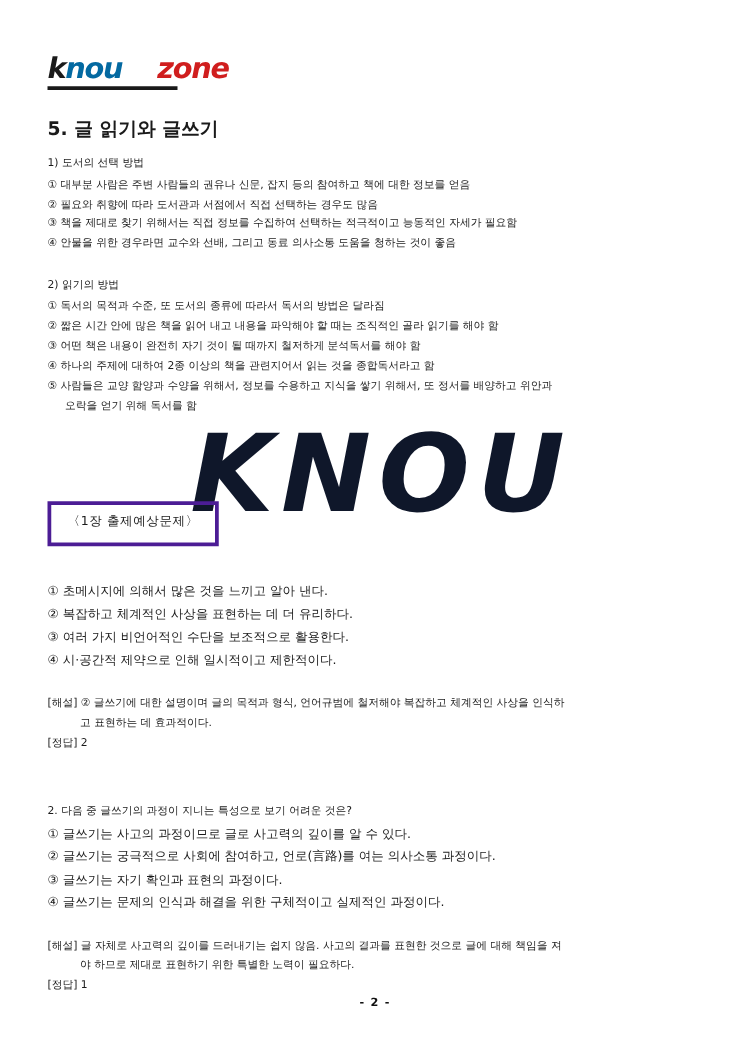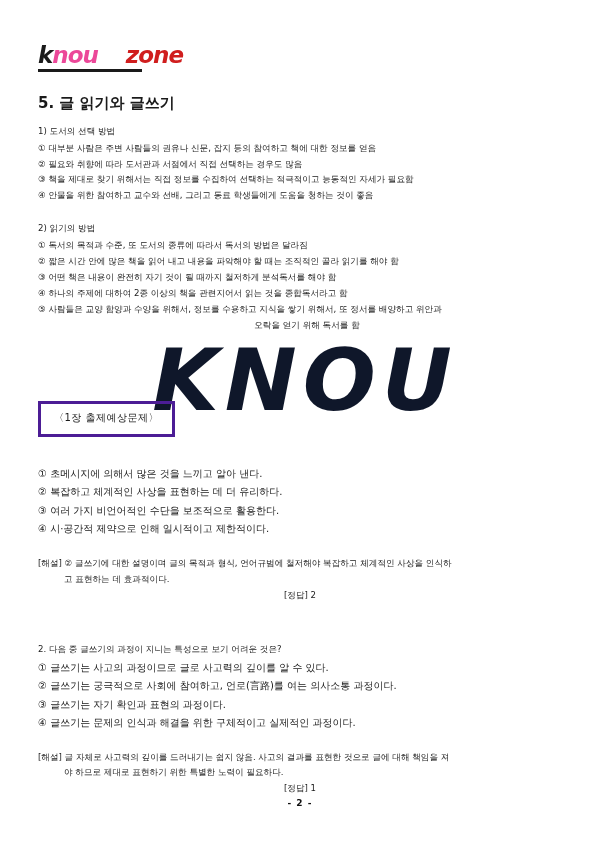--- a/index.html
+++ b/index.html
@@ -49,21 +49,21 @@
   .logo-text {
     font-family: "DejaVu Sans", "Liberation Sans", sans-serif;
     font-weight: bold;
     font-style: italic;
     font-size: 23px;
     letter-spacing: -1px;
     line-height: 1;
     white-space: nowrap;
   }
   .logo-k { color: #1a1a1a; }
-  .logo-nou { color: #ec4899; }
+  .logo-nou { color: #0369a1; }
   .logo-zone { color: #d01e1e; padding-left: 28px; }
   .logo-rule {
     margin-top: 2px;
     width: 104px;
     height: 3px;
     background: #1a1a1a;
   }
 
   .content {
     position: absolute;
@@ -81,21 +81,21 @@
     margin-bottom: 6px;
   }
   .sub-title {
     font-size: 8.6px;
     margin-bottom: 1px;
   }
   .item {
     font-size: 8.6px;
     white-space: nowrap;
   }
-  .indent2 { padding-left: 14px; text-align: center; }
+  .indent2 { padding-left: 14px; }
   .gap-lg { height: 17px; }
   .gap-xl { height: 42px; }
 
   .chapter-box {
     display: inline-block;
     border: 3px solid #4c1d95;
     padding: 5px 13px 6px 13px;
     font-size: 10px;
     letter-spacing: 0.5px;
     background: transparent;
@@ -111,21 +111,20 @@
   }
   .explain {
     font-size: 8.6px;
   }
   .explain-cont {
     font-size: 8.6px;
     padding-left: 26px;
   }
   .answer {
     font-size: 8.6px;
-    text-align: center;
   }
 
   .footer {
     position: absolute;
     left: 0;
     top: 798px;
     width: 600px;
     text-align: center;
     font-size: 9px;
     font-weight: bold;
@@ -147,21 +146,21 @@
   </div>
 
   <div class="content">
 
     <div class="sec-title">5. 글 읽기와 글쓰기</div>
 
     <div class="sub-title">1) 도서의 선택 방법</div>
     <div class="item">① 대부분 사람은 주변 사람들의 권유나 신문, 잡지 등의 참여하고 책에 대한 정보를 얻음</div>
     <div class="item">② 필요와 취향에 따라 도서관과 서점에서 직접 선택하는 경우도 많음</div>
     <div class="item">③ 책을 제대로 찾기 위해서는 직접 정보를 수집하여 선택하는 적극적이고 능동적인 자세가 필요함</div>
-    <div class="item">④ 안물을 위한 참여하고 교수와 선배, 그리고 동료 학생들에게 도움을 청하는 것이 좋음</div>
+    <div class="item">④ 안물을 위한 경우라면 교수와 선배, 그리고 동료 의사소통 도움을 청하는 것이 좋음</div>
 
     <div class="gap-lg"></div>
 
     <div class="sub-title">2) 읽기의 방법</div>
     <div class="item">① 독서의 목적과 수준, 또 도서의 종류에 따라서 독서의 방법은 달라짐</div>
     <div class="item">② 짧은 시간 안에 많은 책을 읽어 내고 내용을 파악해야 할 때는 조직적인 골라 읽기를 해야 함</div>
     <div class="item">③ 어떤 책은 내용이 완전히 자기 것이 될 때까지 철저하게 분석독서를 해야 함</div>
     <div class="item">④ 하나의 주제에 대하여 2종 이상의 책을 관련지어서 읽는 것을 종합독서라고 함</div>
     <div class="item">⑤ 사람들은 교양 함양과 수양을 위해서, 정보를 수용하고 지식을 쌓기 위해서, 또 정서를 배양하고 위안과</div>
     <div class="item indent2">오락을 얻기 위해 독서를 함</div>

